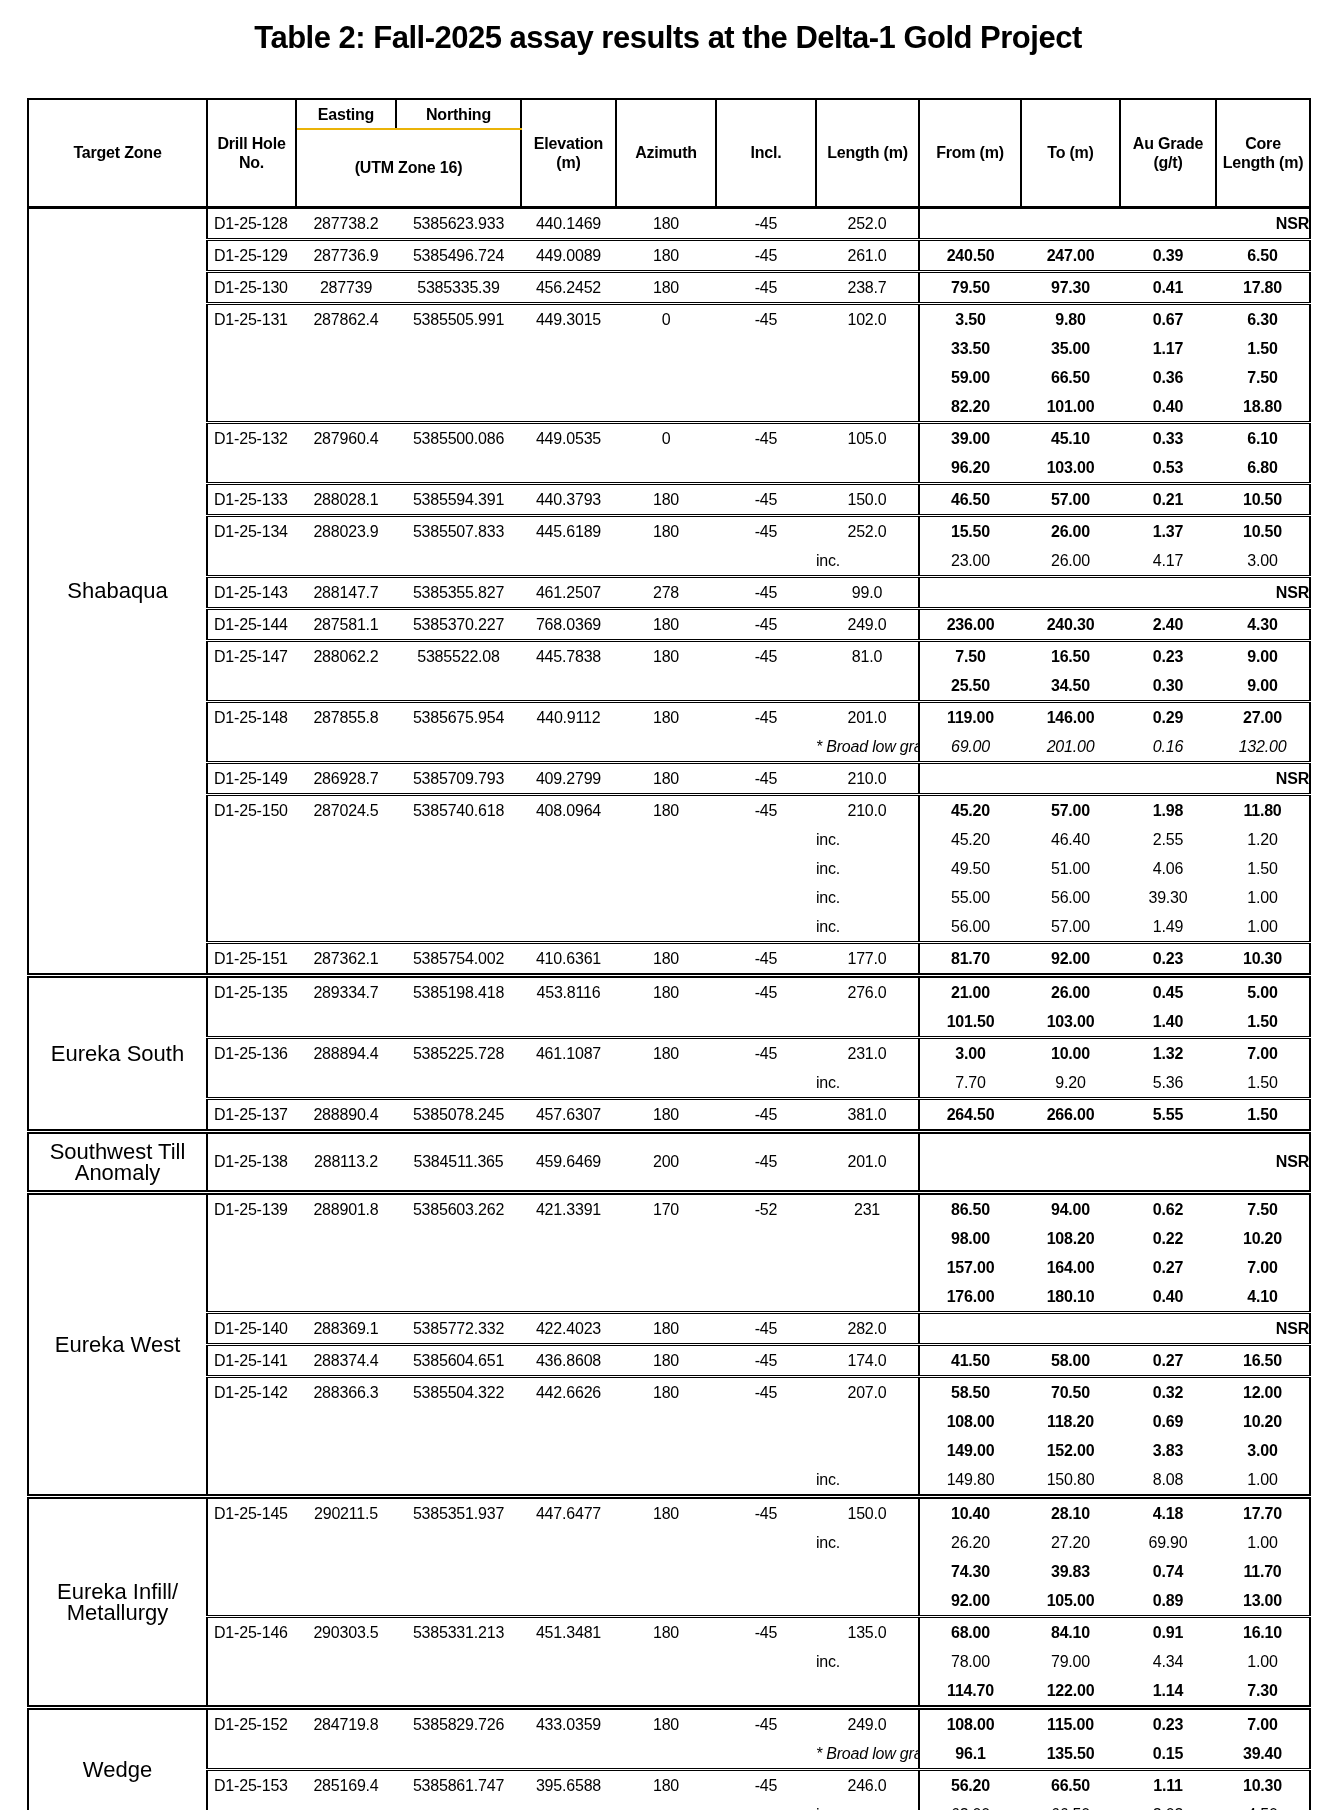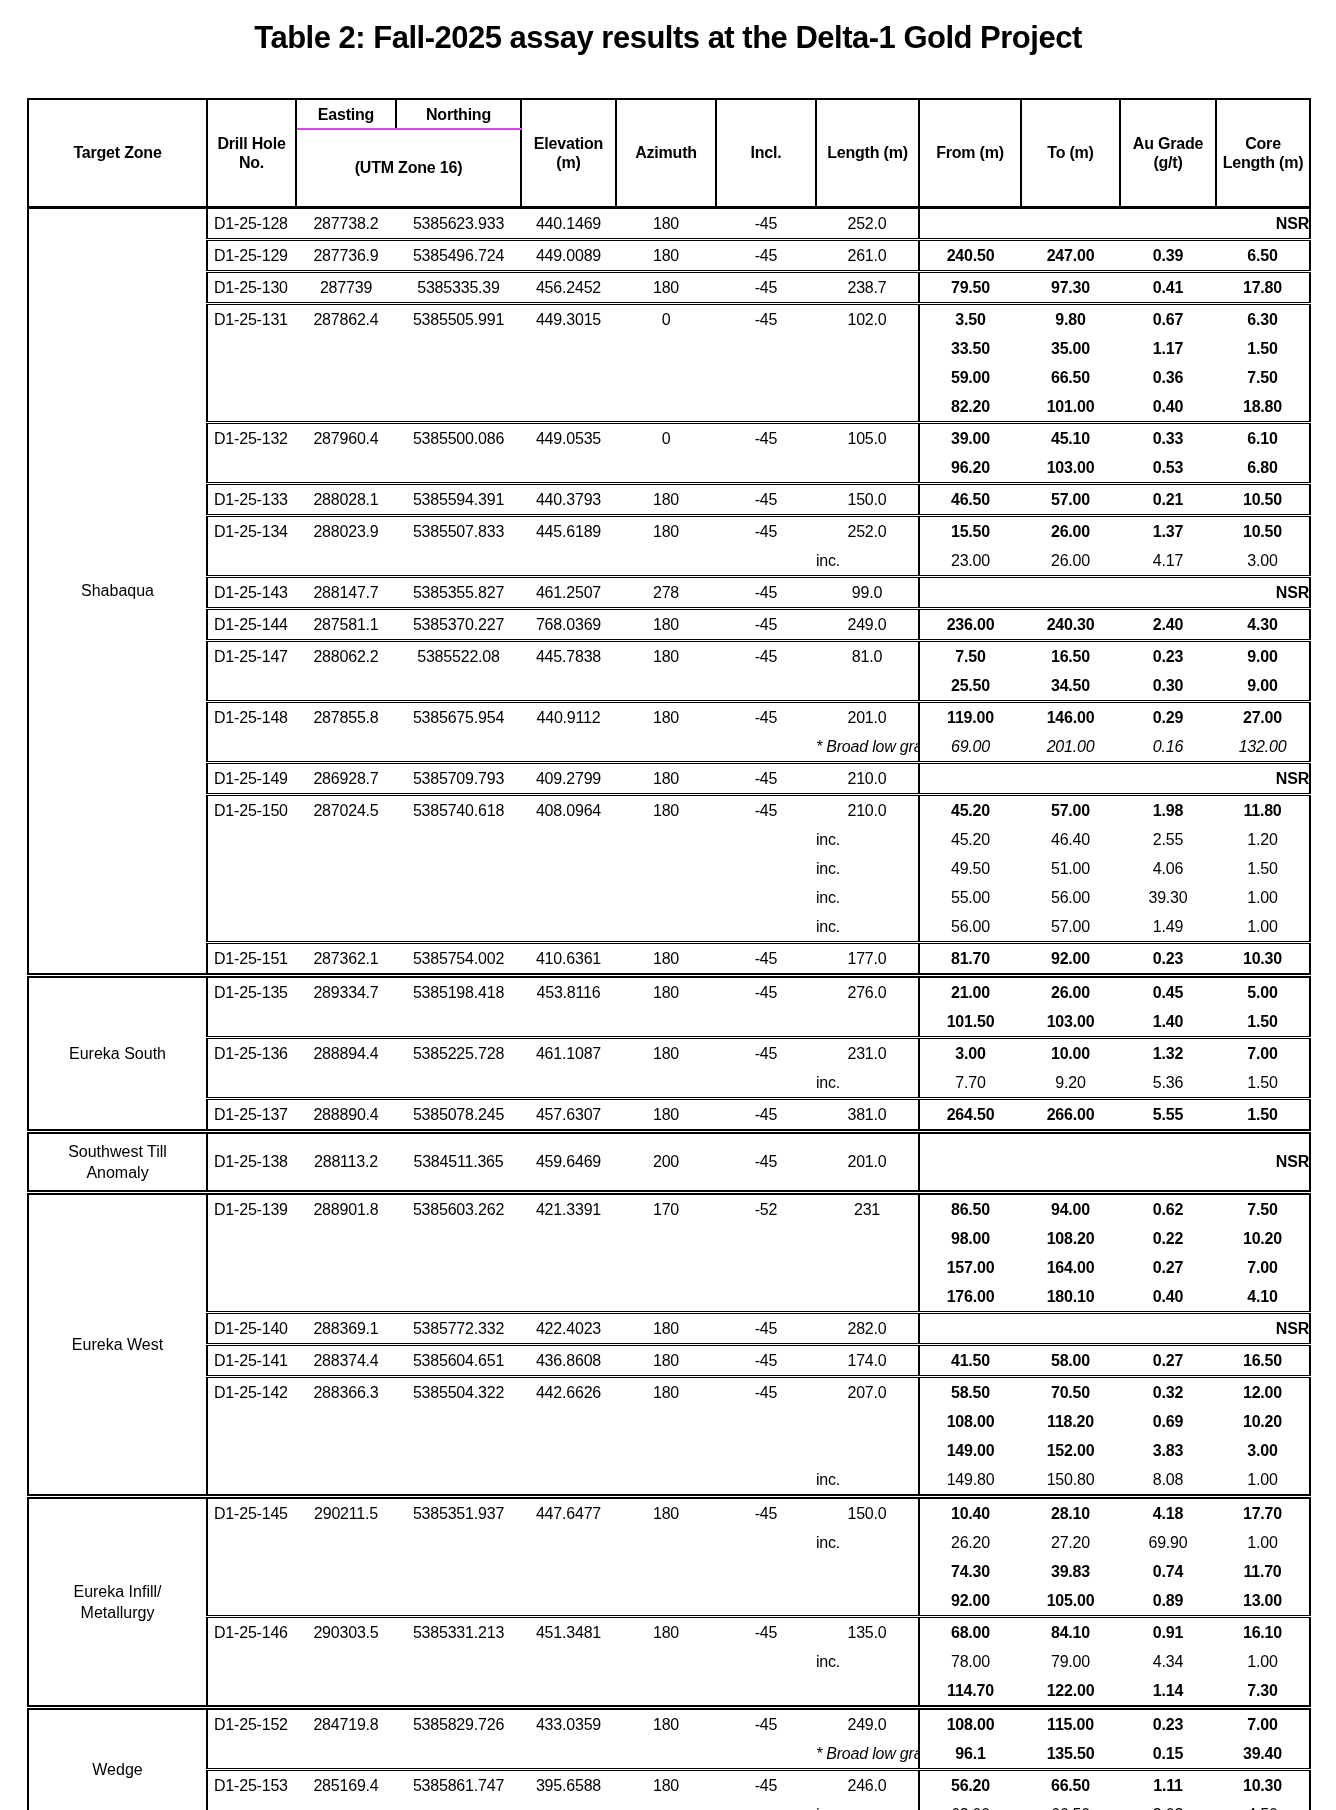--- a/index.html
+++ b/index.html
@@ -15,29 +15,29 @@
     border:2px solid #000; border-bottom:3px solid #000;
   }
   thead { border-bottom:3px solid #000; }
   thead th {
     border:2px solid #000; font-size:16px; font-weight:700;
     padding:1px 2px; line-height:19px; text-align:center; vertical-align:middle;
     letter-spacing:-0.2px;
   }
   tr.h1 { height:30px; }
   tr.h2 { height:78px; }
-  th.sub { border-bottom:2px solid #d946ef; }
+  th.sub { border-bottom:2px solid #eab308; }
   tbody td {
     font-size:16px; height:29px; line-height:29px; padding:0;
     vertical-align:top; text-align:center; letter-spacing:-0.2px;
     overflow:hidden; white-space:nowrap;
   }
   td.zc {
     border-right:2px solid #000; vertical-align:middle;
-    font-size:16px; line-height:21px; letter-spacing:0; white-space:normal;
+    font-size:22px; line-height:21px; letter-spacing:0; white-space:normal;
     padding:0 8px;
   }
   td.hno { text-align:left; padding-left:6px; }
   td.len { border-right:2px solid #000;text-align:center; }
   td.tag { text-align:left; padding-right:3px; }
   .it { font-style:italic; }
   td.v { font-weight:400; }
   td.v.b { font-weight:700; }
   td.nsr { text-align:right; padding-left:12px; font-weight:700; }
   tr.bsep td { border-top:3px double #000; }

